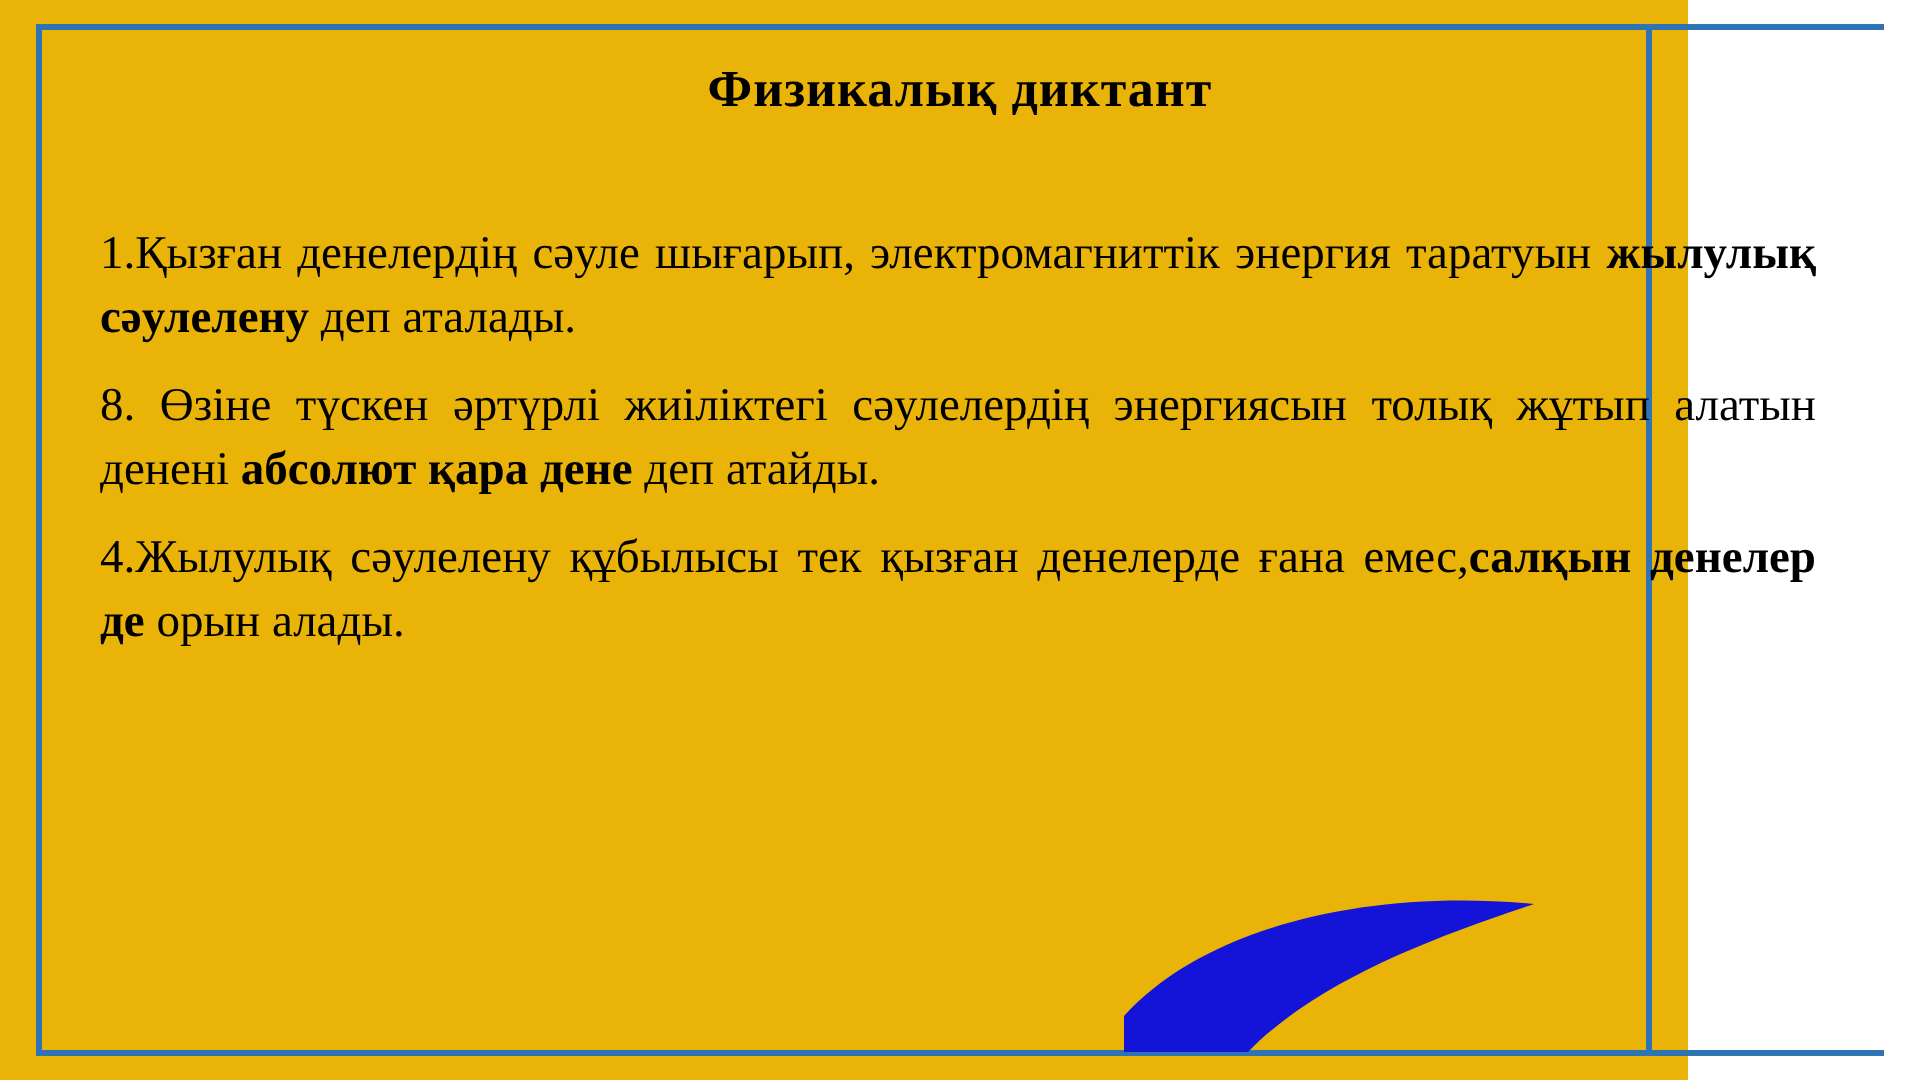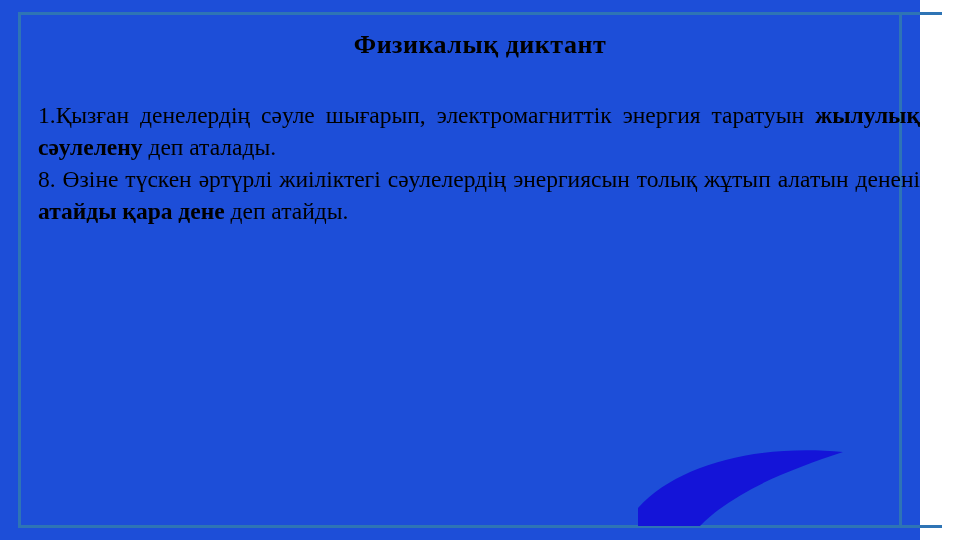--- a/index.html
+++ b/index.html
@@ -8,23 +8,23 @@
   }
   body {
     width: 960px;
     height: 540px;
     background: #ffffff;
     font-family: "Liberation Serif", serif;
     overflow: hidden;
   }
   .slide {
     position: relative;
-    width: 920px;
+    width: 844px;
     height: 540px;
-    background: #1d4ed8;
+    background: #eab308;
     box-sizing: border-box;
   }
   
   .frame-top {
     position: absolute;
     left: 18px;
     top: 12px;
     width: 924px;
     height: 3px;
     background: #2e74b5;
@@ -70,21 +70,21 @@
     position: absolute;
     left: 38px;
     top: 100px;
     width: 882px;
     font-size: 23.5px;
     line-height: 1.36;
     color: #000000;
     text-align: justify;
   }
   .para {
-    margin: 0;
+    margin: 12px;
     text-align: justify;
     text-justify: inter-word;
   }
   b {
     font-weight: bold;
   }
 
   
   .swoosh {
     position: absolute;
@@ -103,21 +103,22 @@
 
   <div class="frame-top" style="background: rgb(46, 116, 181);"></div>
   <div class="frame-right" style="background: rgb(46, 116, 181);"></div>
   <div class="frame-left" style="background: rgb(46, 116, 181);"></div>
   <div class="frame-bottom" style="background: rgb(46, 116, 181);"></div>
 
   <div class="title">Физикалық диктант</div>
 
   <div class="body-text">
       <div class="para"><span>1.Қызған денелердің сәуле шығарып, электромагниттік энергия таратуын </span><b>жылулық сәулелену</b><span> деп аталады.</span></div>
-      <div class="para"><span>8. Өзіне түскен әртүрлі жиіліктегі сәулелердің энергиясын толық жұтып алатын денені </span><b>атайды қара дене</b><span> деп атайды.</span></div>
+      <div class="para"><span>8. Өзіне түскен әртүрлі жиіліктегі сәулелердің энергиясын толық жұтып алатын денені </span><b>абсолют қара дене</b><span> деп атайды.</span></div>
+      <div class="para"><span>4.Жылулық сәулелену құбылысы тек қызған денелерде ғана емес,</span><b>салқын денелер де</b><span> орын алады.</span></div>
     </div>
 
   <div class="swoosh">
     <svg width="260" height="80" viewBox="0 0 260 80" xmlns="http://www.w3.org/2000/svg">
       <path d="M0 62 C 40 18, 120 -2, 205 6 C 150 24, 95 46, 62 80 L 0 80 Z" fill="#1414d8"></path>
       <path d="M0 70 C 50 36, 130 14, 215 12 C 160 34, 100 56, 70 80 L 0 80 Z" fill="#ffffff" opacity="0"></path>
     </svg>
   </div>
 
 </div>

